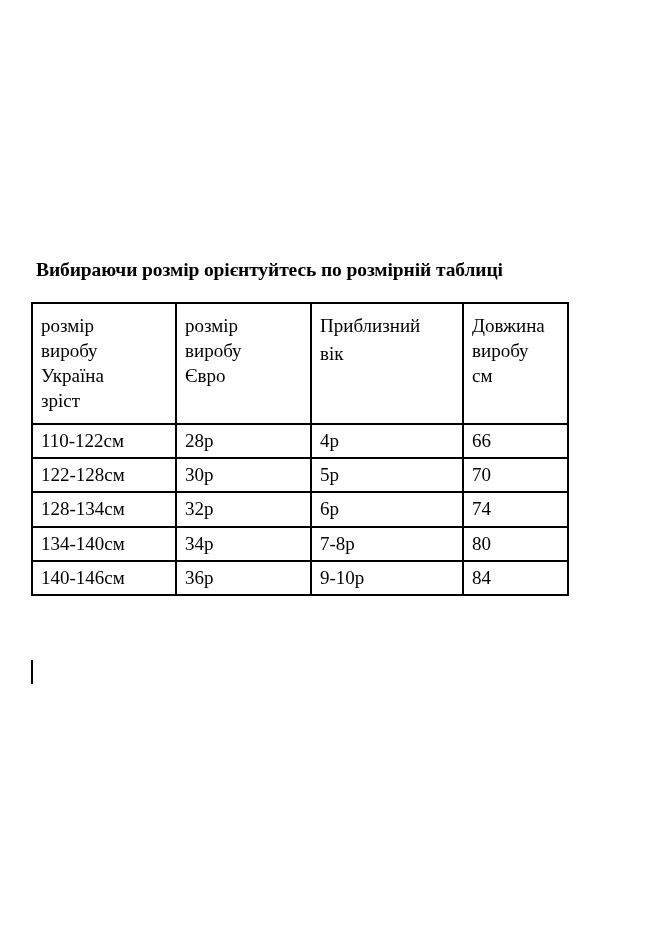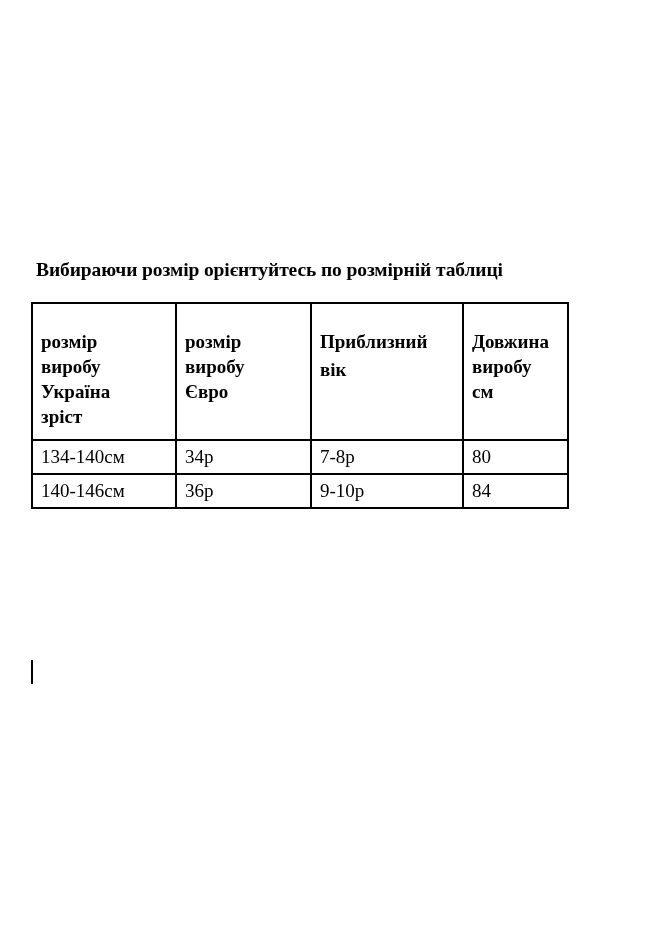--- a/index.html
+++ b/index.html
@@ -47,22 +47,22 @@
   table.size-table td,
   table.size-table th {
     border: 2px solid #000000;
     text-align: left;
     vertical-align: top;
     font-size: 19px;
     line-height: 1.32;
     padding: 3px 0 4px 8px;
   }
   table.size-table thead th {
-    font-weight: bold;
-    padding-top: 25px;
+    font-weight: normal;
+    padding-top: 9px;
     padding-bottom: 10px;
   }
   col.c1 { width: 144px; }
   col.c2 { width: 135px; }
   col.c3 { width: 152px; }
   col.c4 { width: 105px; }
   .hdr-line { display: block; }
   .hdr-gap { display: block; height: 3px; }
   table.size-table tbody td {
     font-weight: normal;
@@ -112,20 +112,38 @@
           </th>
           <th>
             <span class="hdr-line">Довжина</span>
             <span class="hdr-line">виробу</span>
             <span class="hdr-line">см</span>
           </th>
         </tr>
       </thead>
       <tbody>
         <tr>
+          <td>110-122см</td>
+          <td>28р</td>
+          <td>4р</td>
+          <td>66</td>
+        </tr>
+        <tr>
+          <td>122-128см</td>
+          <td>30р</td>
+          <td>5р</td>
+          <td>70</td>
+        </tr>
+        <tr>
+          <td>128-134см</td>
+          <td>32р</td>
+          <td>6р</td>
+          <td>74</td>
+        </tr>
+        <tr>
           <td>134-140см</td>
           <td>34р</td>
           <td>7-8р</td>
           <td>80</td>
         </tr>
         <tr>
           <td>140-146см</td>
           <td>36р</td>
           <td>9-10р</td>
           <td>84</td>

